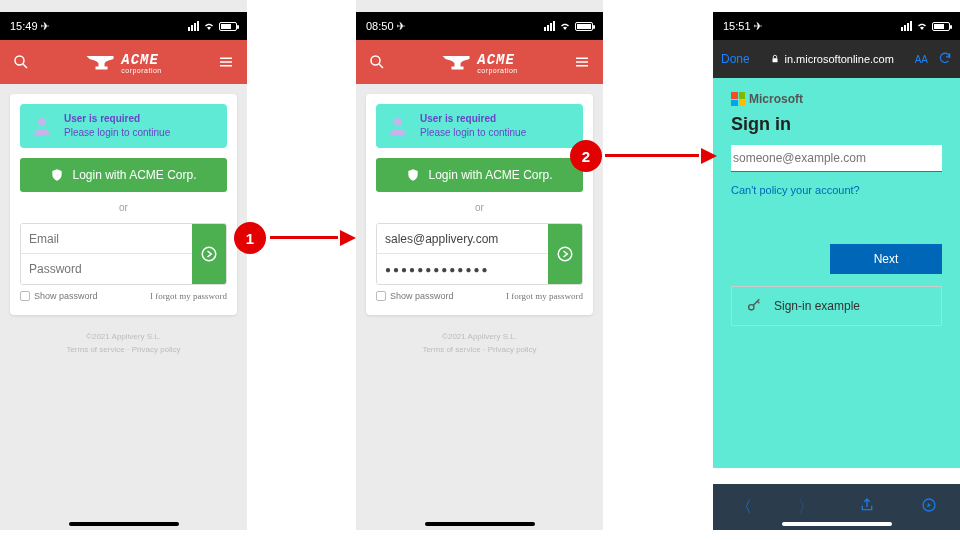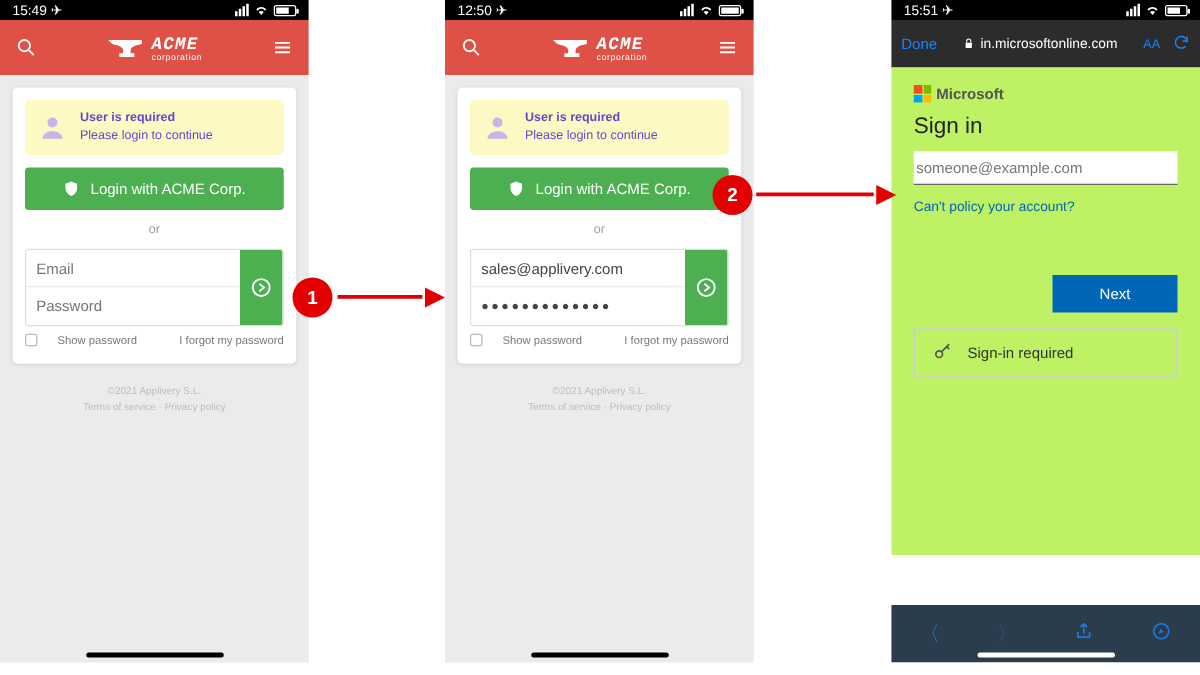--- a/index.html
+++ b/index.html
@@ -1,57 +1,57 @@
 <!DOCTYPE html>
 <html><head>
 <meta charset="utf-8">
 <style>
   * { box-sizing: border-box; margin: 0; padding: 0; }
   body { font-family: -apple-system, "Segoe UI", Helvetica, Arial, sans-serif; background:#fff; width:960px; height:540px; position:relative; overflow:hidden; }
   .phone { position:absolute; top:0; width:247px; height:530px; background:#ebebeb; border-radius:0; overflow:hidden; }
   .p1{left:0;} .p2{left:356px;} .p3{left:713px;}
-  .statusbar{height:16px;background:#000;color:#fff;display:flex;align-items:center;justify-content:space-between;padding:0 10px;font-size:11px;}
+  .statusbar{height:28px;background:#000;color:#fff;display:flex;align-items:center;justify-content:space-between;padding:0 10px;font-size:11px;margin-top:12px;}
   .statusbar .right{display:flex;gap:4px;align-items:center;}
   .sig{display:inline-flex;align-items:flex-end;gap:1px;} .sig i{width:2px;background:#fff;display:inline-block;} .sig i:nth-child(1){height:4px;} .sig i:nth-child(2){height:6px;} .sig i:nth-child(3){height:8px;} .sig i:nth-child(4){height:10px;}
   .wifi{width:12px;height:12px;}
   .batt{width:18px;height:9px;border:1px solid #fff;border-radius:2px;position:relative;} .batt::after{content:"";position:absolute;right:-3px;top:2px;width:2px;height:4px;background:#fff;border-radius:1px;} .batt i{position:absolute;left:1px;top:1px;bottom:1px;width:60%;background:#fff;}
   .header{height:44px;background:#DF5047;display:flex;align-items:center;justify-content:space-between;padding:0 10px;color:#fff;}
   .searchico, .menuico{width:22px;height:22px;display:flex;align-items:center;justify-content:center;}
   .logo{display:flex;align-items:center;gap:6px;color:#fff;}
   .anvil{width:30px;height:18px;}
   .logotext{line-height:1;}
   .logotext b{font-size:14px;font-style:italic;letter-spacing:1px;font-family:Liberation Mono, monospace;} .logotext small{font-size:7px;display:block;letter-spacing:0.5px;}
   .card{margin:10px;background:#fff;border-radius:4px;box-shadow:0 1px 3px rgba(0,0,0,.1);padding:10px 10px 14px 10px;}
-  .alert{background:#fef9c3;border-radius:4px;padding:8px 10px;display:flex;gap:10px;align-items:flex-start;margin-bottom:10px;}
+  .alert{background:#5eead4;border-radius:4px;padding:8px 10px;display:flex;gap:10px;align-items:flex-start;margin-bottom:10px;}
   .alert .uico{width:24px;height:24px;margin-top:2px;}
   .alert .txt{font-size:10px;color:#6a45c9;line-height:1.4;} .alert .txt b{display:block;font-weight:700;}
   .greenbtn{background:#4CAF50;color:#fff;border:none;border-radius:3px;height:34px;width:100%;display:flex;align-items:center;justify-content:center;gap:8px;font-size:12px;cursor:pointer;}
   .or{text-align:center;color:#9aa0a6;font-size:10px;margin:10px 0;}
   .fields{border:1px solid #dcdcdc;border-radius:3px;display:flex;overflow:hidden;}
   .fields .col{flex:1;display:flex;flex-direction:column;}
   .fields input{border:none;border-bottom:1px solid #e5e5e5;height:30px;padding:0 8px;font-size:12px;color:#444;outline:none;background:#fff;}
   .fields input:last-child{border-bottom:none;}
   .go{width:34px;background:#4CAF50;border:none;color:#fff;display:flex;align-items:center;justify-content:center;cursor:pointer;}
   .belowrow{display:flex;justify-content:space-between;align-items:center;margin-top:6px;font-size:9px;color:#777;}
-  .chk{display:flex;align-items:flex-end;gap:16px;} .chk .box{width:10px;height:10px;border:1px solid #bbb;border-radius:2px;}
-  .forgot{color:#777;cursor:pointer;}
+  .chk{display:flex;align-items:flex-end;gap:4px;} .chk .box{width:10px;height:10px;border:1px solid #bbb;border-radius:2px;}
+  .forgot{color:#777;cursor:pointer;font-family:Liberation Serif, serif;}
   .footer{text-align:center;font-size:8px;color:#bcbcbc;margin-top:16px;line-height:1.6;}
   
   .navbar{height:38px;background:#2c2c2c;display:flex;align-items:center;padding:0 8px;gap:10px;color:#fff;font-size:12px;}
   .navbar .done{color:#1784ff;} .navbar .url{flex:1;text-align:center;display:flex;align-items:center;justify-content:center;gap:4px;font-size:11px;}
   .navbar .refresh{color:#1784ff;}
-  .mspage{background:#bef264;height:390px;margin-top:0;padding:14px 18px;}
+  .mspage{background:#5eead4;height:390px;margin-top:0;padding:14px 18px;}
   .mslogo{display:flex;align-items:center;gap:4px;margin-bottom:8px;}
   .mssq{width:14px;height:14px;display:grid;grid-template-columns:1fr 1fr;grid-template-rows:1fr 1fr;gap:1px;}
   .mssq span:nth-child(1){background:#f25022;} .mssq span:nth-child(2){background:#7fba00;} .mssq span:nth-child(3){background:#00a4ef;} .mssq span:nth-child(4){background:#ffb900;}
   .mslogo b{font-size:12px;color:#555;font-weight:600;}
-  .signin{font-size:18px;font-weight:400;color:#222;margin:6px 0 10px;}
+  .signin{font-size:18px;font-weight:700;color:#222;margin:6px 0 10px;}
   .emailline{border:none;border-bottom:1px solid #666;width:100%;font-size:12px;color:#888;padding:6px 2px;outline:none;}
   .cant{color:#0067b8;font-size:11px;margin-top:12px;cursor:pointer;}
-  .nextbtn{background:#0067b8;color:#fff;border:none;width:100px;height:30px;font-size:12px;float:right;margin-top:48px;cursor:pointer;}
+  .nextbtn{background:#0067b8;color:#fff;border:none;width:112px;height:30px;font-size:12px;float:right;margin-top:48px;cursor:pointer;}
   .opts{clear:both;margin-top:90px;border:1px solid #ccc;height:40px;display:flex;align-items:center;gap:12px;padding:0 14px;font-size:12px;color:#333;cursor:pointer;}
   .opts .keyico{width:16px;height:16px;}
   .bottombar{position:absolute;bottom:0;left:0;right:0;height:46px;background:#2b3d4d;display:flex;align-items:center;justify-content:space-around;color:#1784ff;}
   .bottombar span{opacity:0.85;}
   .homebar{position:absolute;bottom:4px;left:50%;transform:translateX(-50%);width:110px;height:4px;background:#000;border-radius:3px;}
   .p3 .homebar{background:#fff;z-index:5;}
   
   .badge{position:absolute;width:32px;height:32px;border-radius:50%;background:#e30000;color:#fff;display:flex;align-items:center;justify-content:center;font-size:15px;font-weight:700;z-index:20;}
   .arrow{position:absolute;height:0;z-index:15;}
   .arrow .line{height:3px;background:#e30000;position:absolute;left:0;right:18px;top:0;}
@@ -134,21 +134,21 @@
   </div>
   <div class="footer">
     <div>©2021 Applivery S.L.</div>
     <div>Terms of service ·  Privacy policy</div>
   </div>
   <div class="homebar"></div>
 </div>
 
 <div class="phone p2">
   <div class="statusbar">
-    <span><span>12:50</span> ✈</span>
+    <span><span>08:50</span> ✈</span>
     <span class="right">
       <span class="sig">
           <i></i>
           <i></i>
           <i></i>
           <i></i>
         </span>
       <svg class="wifi" viewBox="0 0 24 24">
           <path fill="#fff" d="M12 20l4-5c-2-2-6-2-8 0zM4 11c5-5 11-5 16 0l-2 2c-4-4-8-4-12 0z"></path>
         </svg>
@@ -262,21 +262,21 @@
     </div>
     <h2 class="signin">Sign in</h2>
     <input class="emailline" placeholder="someone@example.com" style="">
     <div class="cant">Can't policy your account?</div>
     <button class="nextbtn">Next</button>
     <div class="opts">
       <svg class="keyico" viewBox="0 0 24 24">
           <circle cx="8" cy="14" r="4" fill="none" stroke="#555" stroke-width="2"></circle>
           <path d="M11 11l9-9M17 5l3 3" stroke="#555" stroke-width="2" fill="none"></path>
         </svg>
-      <span>Sign-in required</span>
+      <span>Sign-in example</span>
     </div>
   </div>
   <div class="bottombar">
     <span>〈</span>
     <span style="opacity:.4;">〉</span>
     <span><svg width="16" height="16" viewBox="0 0 24 24">
           <path fill="none" stroke="#1784ff" stroke-width="2" d="M12 3v12M8 7l4-4 4 4M5 13v6h14v-6"></path>
         </svg></span>
     <span><svg width="16" height="16" viewBox="0 0 24 24">
           <circle cx="12" cy="12" r="9" fill="none" stroke="#1784ff" stroke-width="2"></circle>

